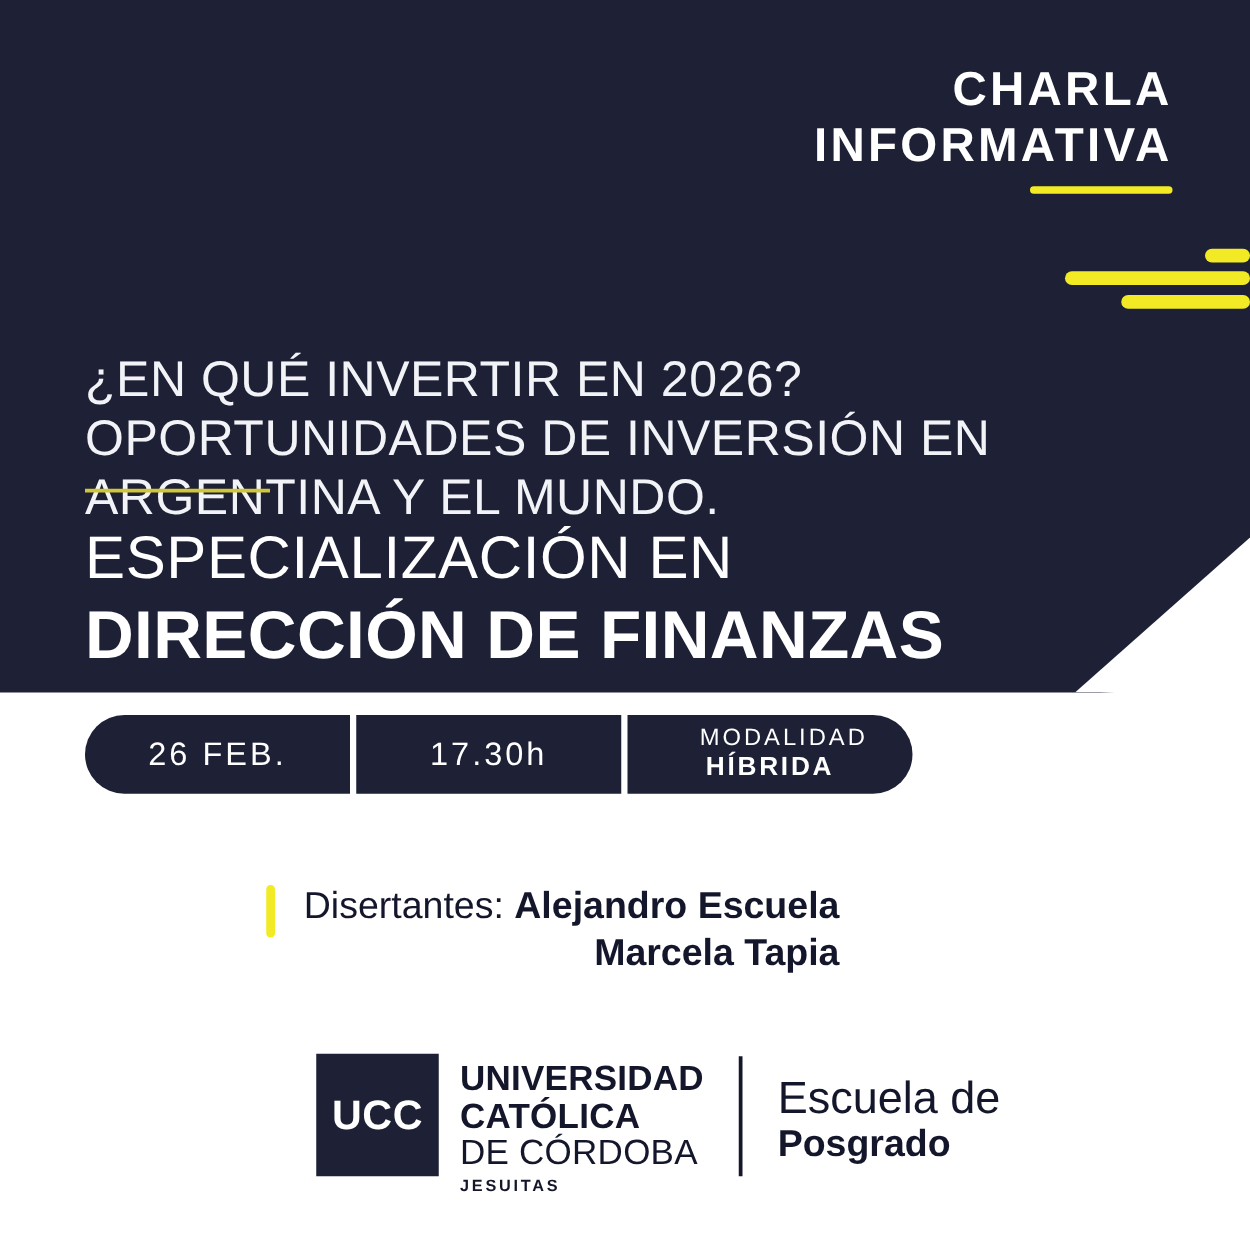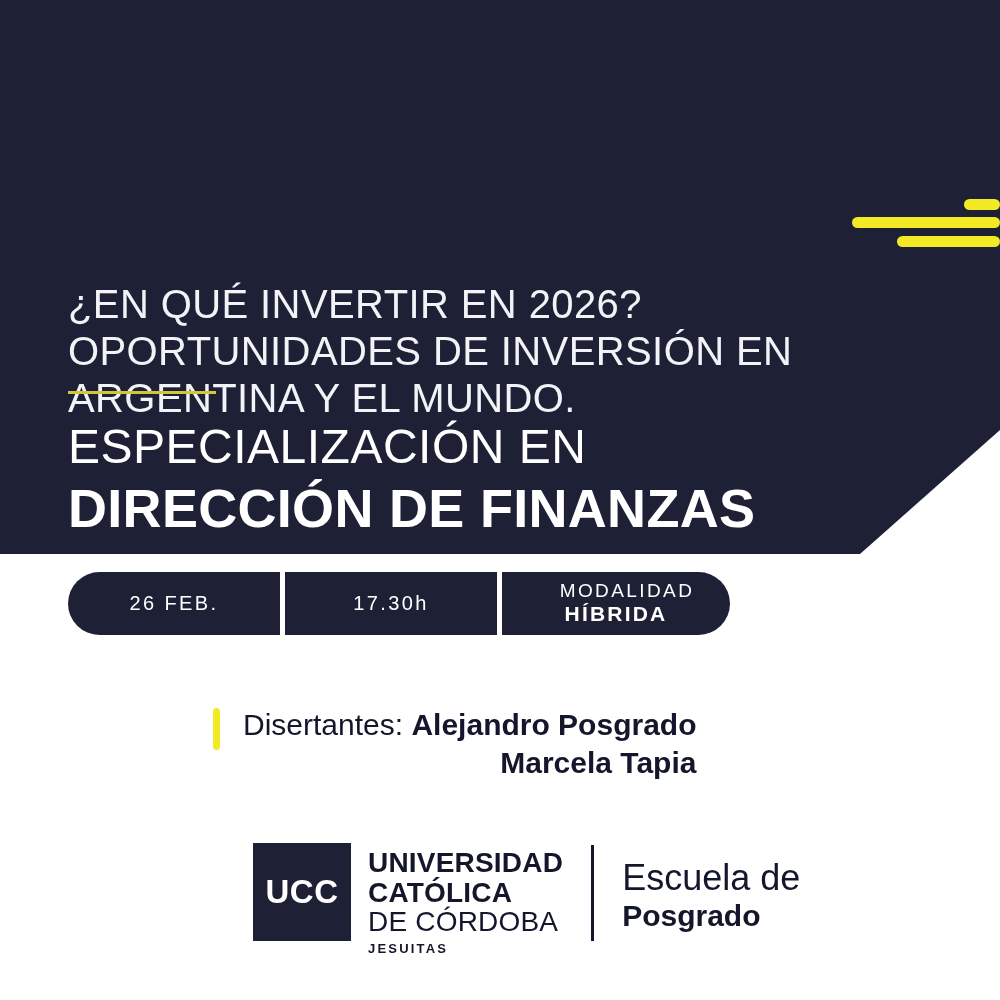--- a/index.html
+++ b/index.html
@@ -171,21 +171,21 @@
     border-top-left-radius: 32px;
     border-bottom-left-radius: 32px;
   }
   .pill-time { width: 212px; }
   .pill-mode {
     width: 228px;
     border-top-right-radius: 32px;
     border-bottom-right-radius: 32px;
   }
   .pill-date-txt, .pill-time-txt {
-    font-size: 20px;
+    font-size: 26px;
     font-weight: 400;
     letter-spacing: 2.4px;
   }
   .pill-mode-l1 {
     font-size: 19px;
     font-weight: 400;
     letter-spacing: 2.4px;
     line-height: 1.18;
     margin-left: 22px;
   }
@@ -297,20 +297,25 @@
 </style>
 </head>
 <body>
 
 <div id="poster">
 
   <div class="dark-panel"></div>
   <div class="dark-panel-taper"></div>
 
 
+  <div class="charla">
+    <span class="charla-l1">CHARLA</span>
+    <span class="charla-l2">INFORMATIVA</span>
+    <div class="charla-underline"></div>
+  </div>
 
   <div class="ybar ybar-1"></div>
   <div class="ybar ybar-2"></div>
   <div class="ybar ybar-3"></div>
 
   <div class="headline">
     <span>¿EN QUÉ INVERTIR EN 2026?</span>
     <span>OPORTUNIDADES DE INVERSIÓN EN</span>
     <span>ARGENTINA Y EL MUNDO.</span>
   </div>
@@ -333,21 +338,21 @@
       <span class="pill-mode-l1">MODALIDAD</span>
       <span class="pill-mode-l2">HÍBRIDA</span>
     </div>
   </div>
 
   <div class="speakers">
     <div class="speakers-tick"></div>
     <div class="speakers-text">
       <div class="speakers-line1">
         <span class="speakers-label">Disertantes:</span>
-        <span class="speaker-1">Alejandro Posgrado</span>
+        <span class="speaker-1">Alejandro Escuela</span>
       </div>
       <div class="speakers-line2">Marcela Tapia</div>
     </div>
   </div>
 
   <div class="logo">
     <div class="ucc-mark">UCC</div>
     <div class="ucc-words">
       <span class="ucc-w1">UNIVERSIDAD</span>
       <span class="ucc-w2">CATÓLICA</span>

